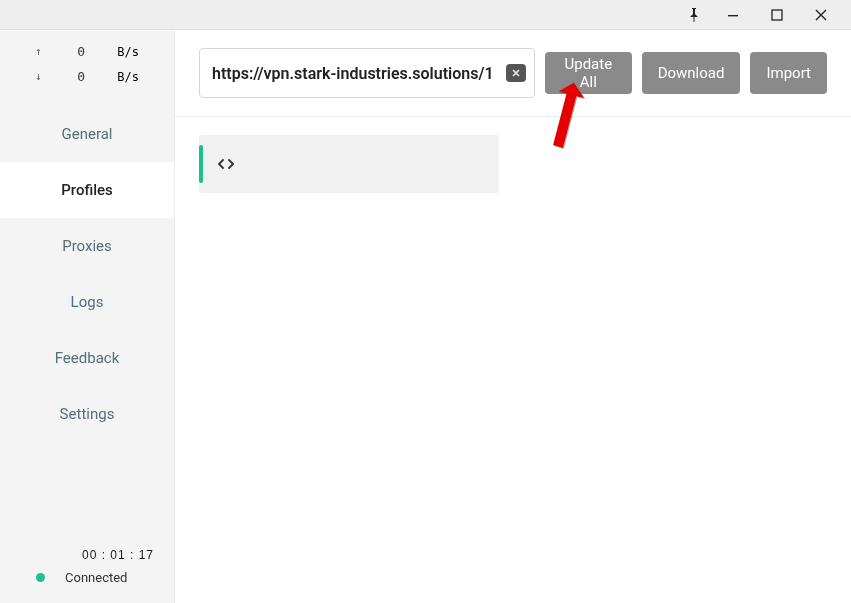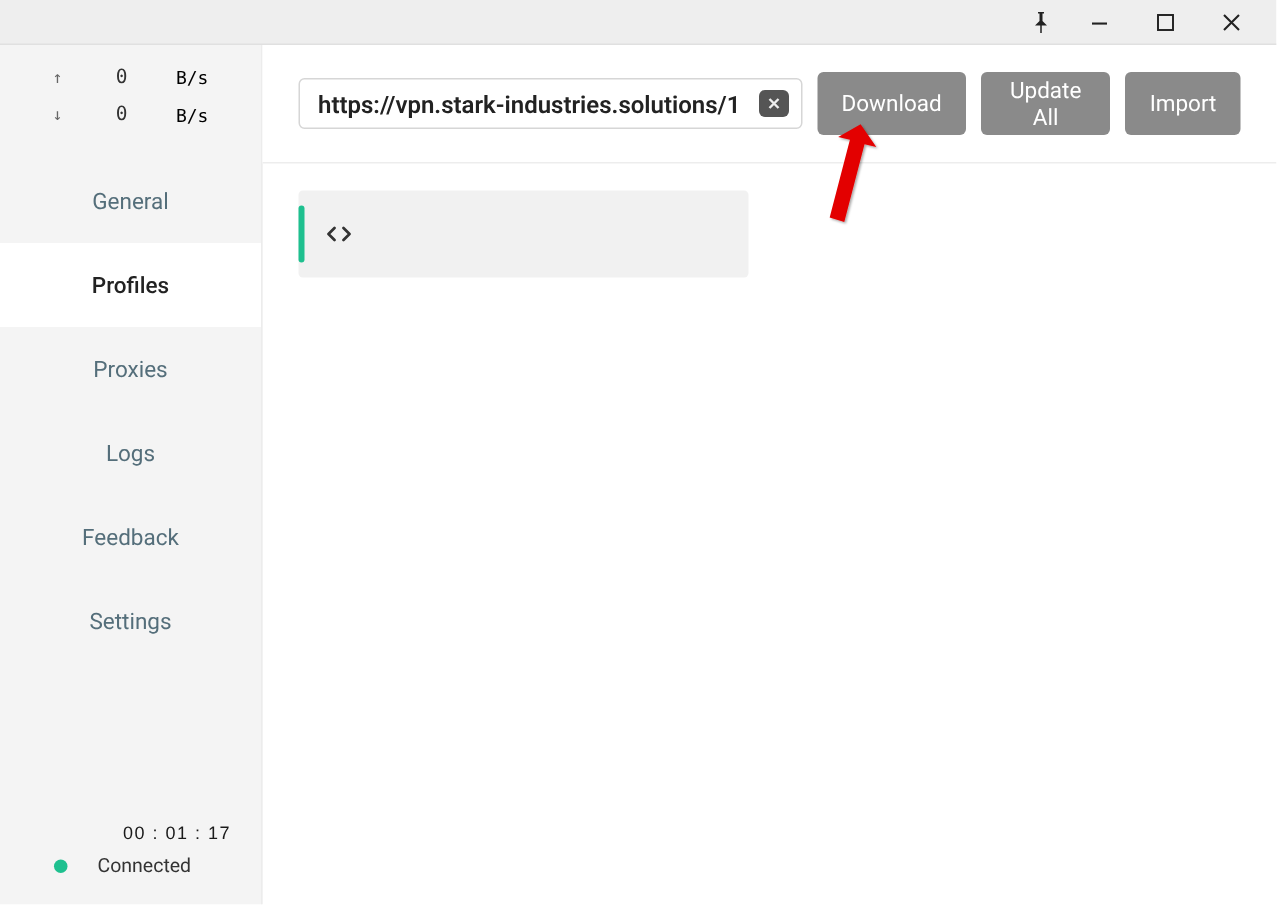--- a/index.html
+++ b/index.html
@@ -127,21 +127,21 @@
     .toolbar {
       display: flex;
       align-items: center;
       gap: 10px;
       padding: 18px 24px;
       border-bottom: 1px solid #ededed;
       background: #fff;
     }
     .url-box {
       flex: 0 0 336px;
-      height: 34px;
+      height: 50px;
       border: 1px solid #d6d6d6;
       border-radius: 4px;
       display: flex;
       align-items: center;
       padding: 0 8px 0 12px;
       background: #fff;
       overflow: hidden;
     }
     .url-box input {
       flex: 1;
@@ -289,22 +289,22 @@
   <div class="main">
     <div class="toolbar">
       <div class="url-box">
         <input type="text" value="https://vpn.stark-industries.solutions/1" style="">
         <div class="clear-btn">
           <svg width="10" height="10" viewBox="0 0 10 10">
             <path d="M2 2 L8 8 M8 2 L2 8" stroke="#eee" stroke-width="1.6"></path>
           </svg>
         </div>
       </div>
+      <button class="btn">Update All</button>
       <button class="btn">Download</button>
-      <button class="btn">Update All</button>
       <button class="btn">Import</button>
     </div>
 
     <div class="content">
       <div class="profile-card">
         <div class="accent"></div>
         <div class="pc-icon">
           <svg width="16" height="12" viewBox="0 0 16 12">
             <path d="M5 2 L1 6 L5 10 M11 2 L15 6 L11 10" stroke="#333" stroke-width="1.8" fill="none" stroke-linecap="round" stroke-linejoin="round"></path>
           </svg>

